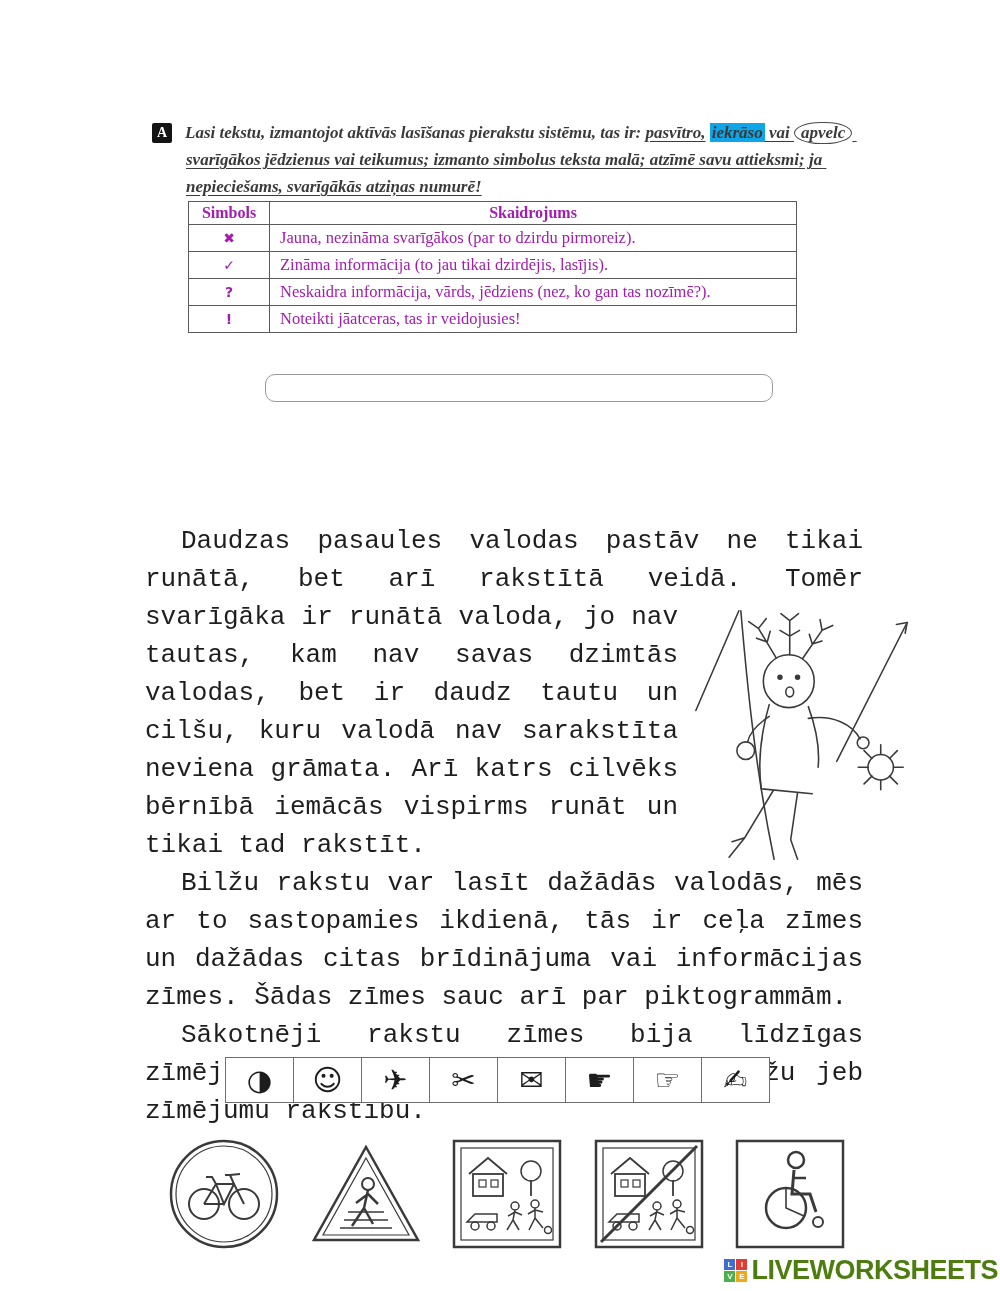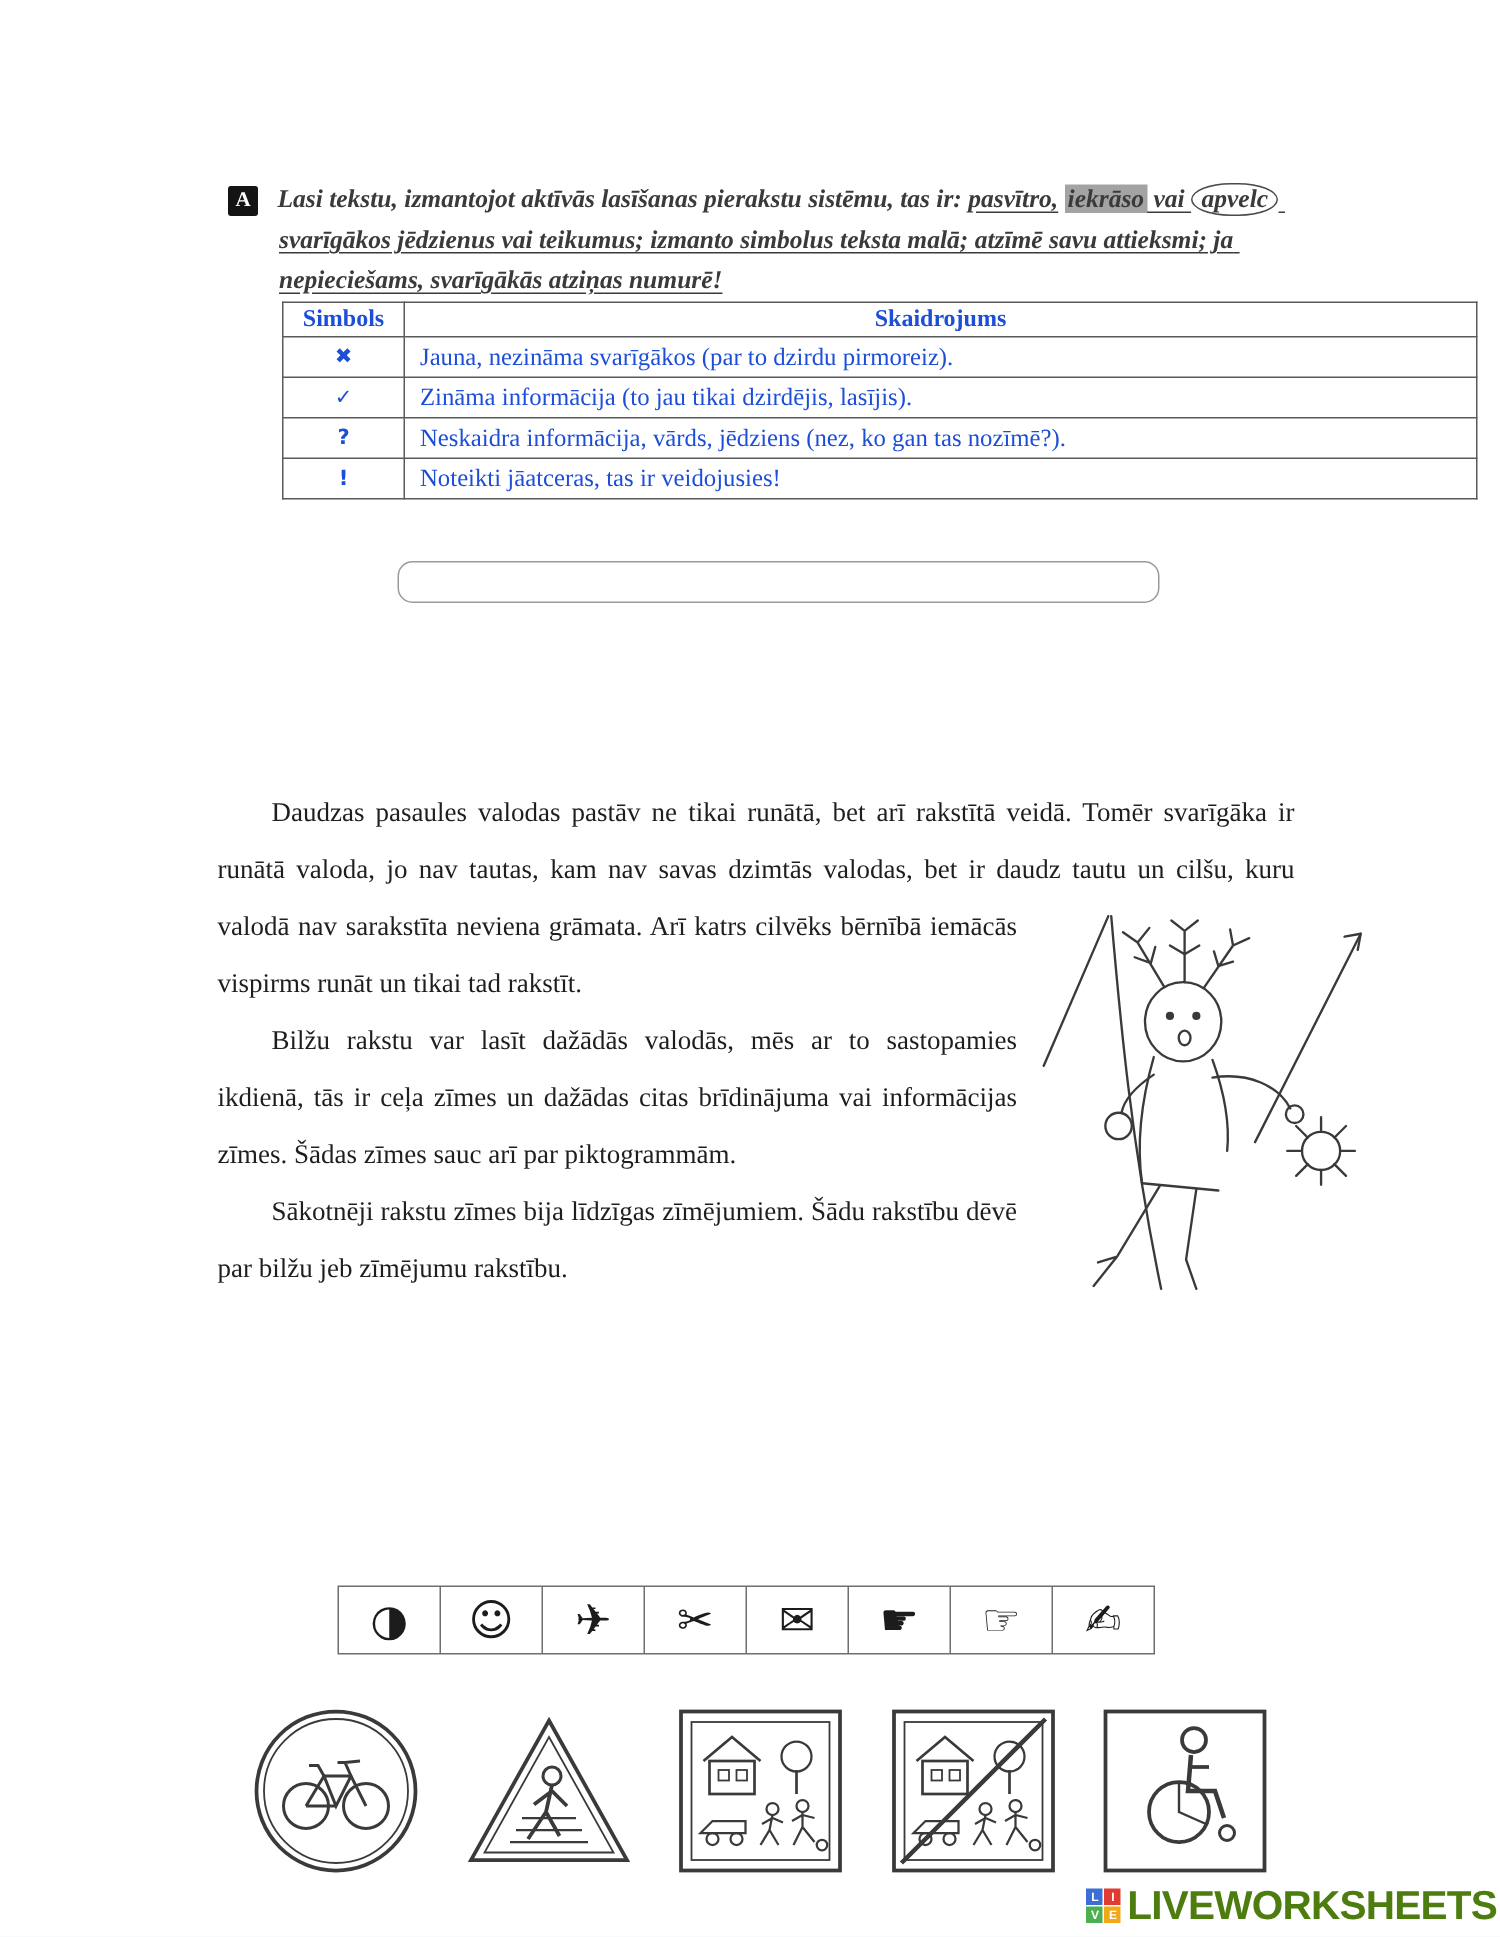--- a/index.html
+++ b/index.html
@@ -14,43 +14,43 @@
     font-style:italic;font-weight:700;font-size:17px;line-height:27px;color:#3a3a3a;
     padding-left:34px;text-indent:-34px;
   }
   .marker{
     display:inline-block;width:20px;height:20px;background:#141414;color:#fff;
     font-style:normal;font-weight:700;font-size:14px;line-height:20px;text-align:center;
     text-indent:0;margin-right:13px;border-radius:2px;vertical-align:1px;
   }
   .seg{white-space:pre-wrap;}
   .seg-underline{text-decoration:underline;text-underline-offset:3px;text-align:right;}
-  .seg-highlight{background:#a3a3a3;padding:0 2px;}
+  .seg-highlight{background:#0ea5e9;padding:0 2px;}
   .seg-circle{border:1.5px solid #4a4a4a;border-radius:50% / 55%;padding:0 6px 1px 6px;}
 
   
   .symbols-table{
-    position:absolute;left:188px;top:201px;width:797px;border-collapse:collapse;
-    font-size:16.5px;color:#1d4ed8;
+    position:absolute;left:188px;top:201px;width:609px;border-collapse:collapse;
+    font-size:16.5px;color:#a21caf;
   }
   .symbols-table th,.symbols-table td{border:1px solid #5a5a5a;padding:3px 10px;}
   .symbols-table th{font-weight:700;text-align:center;padding:2px 10px;font-size:16px;}
   .symbols-table td.sym{width:60px;text-align:center;font-family:"DejaVu Sans",sans-serif;font-size:14px;font-weight:700;}
   .symbols-table td.expl{text-align:left;}
 
   
   .answer-box{
     position:absolute;left:265px;top:374px;width:506px;height:26px;
     border:1.5px solid #9a9a9a;border-radius:10px;background:#fff;cursor:text;
   }
 
   
   .article{
     position:absolute;left:145px;top:522px;width:718px;
-    font-size:18px;line-height:38px;text-align:justify;color:#1e1e1e;
+    font-size:26px;line-height:38px;text-align:justify;color:#1e1e1e;font-family:Liberation Mono, monospace;
   }
   .article p{margin:0;text-indent:36px;}
   .art-figure{
     float:right;width:220px;height:342px;margin-left:10px;margin-right:-45px;
     shape-outside:inset(82px 0 0 0);
   }
   .art-figure svg{display:block;margin-top:84px;}
 
   
   .picto-strip{

